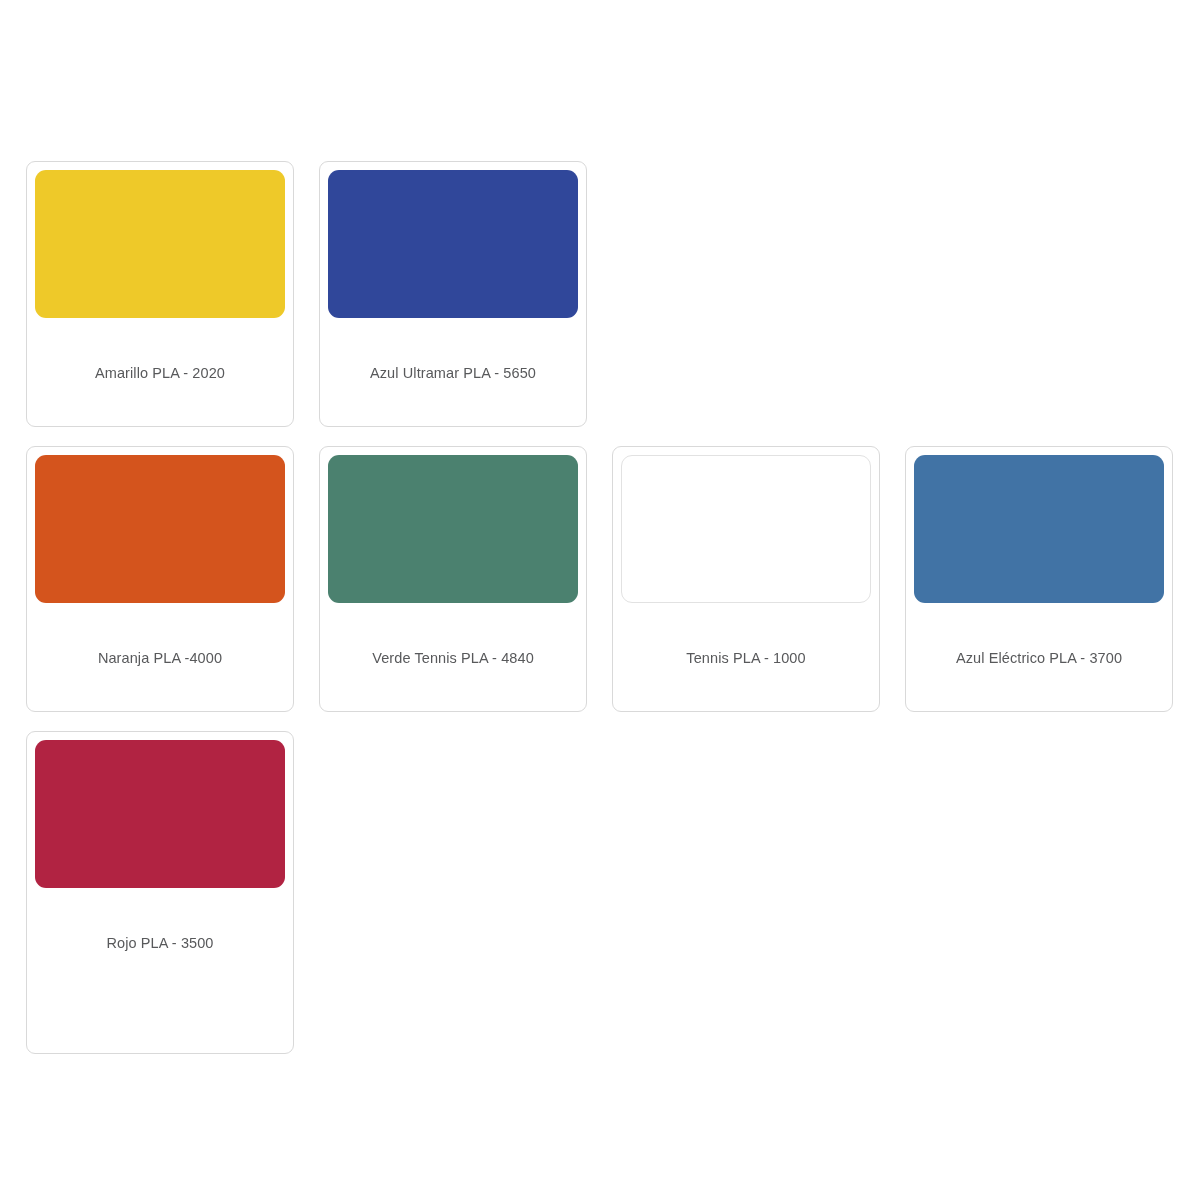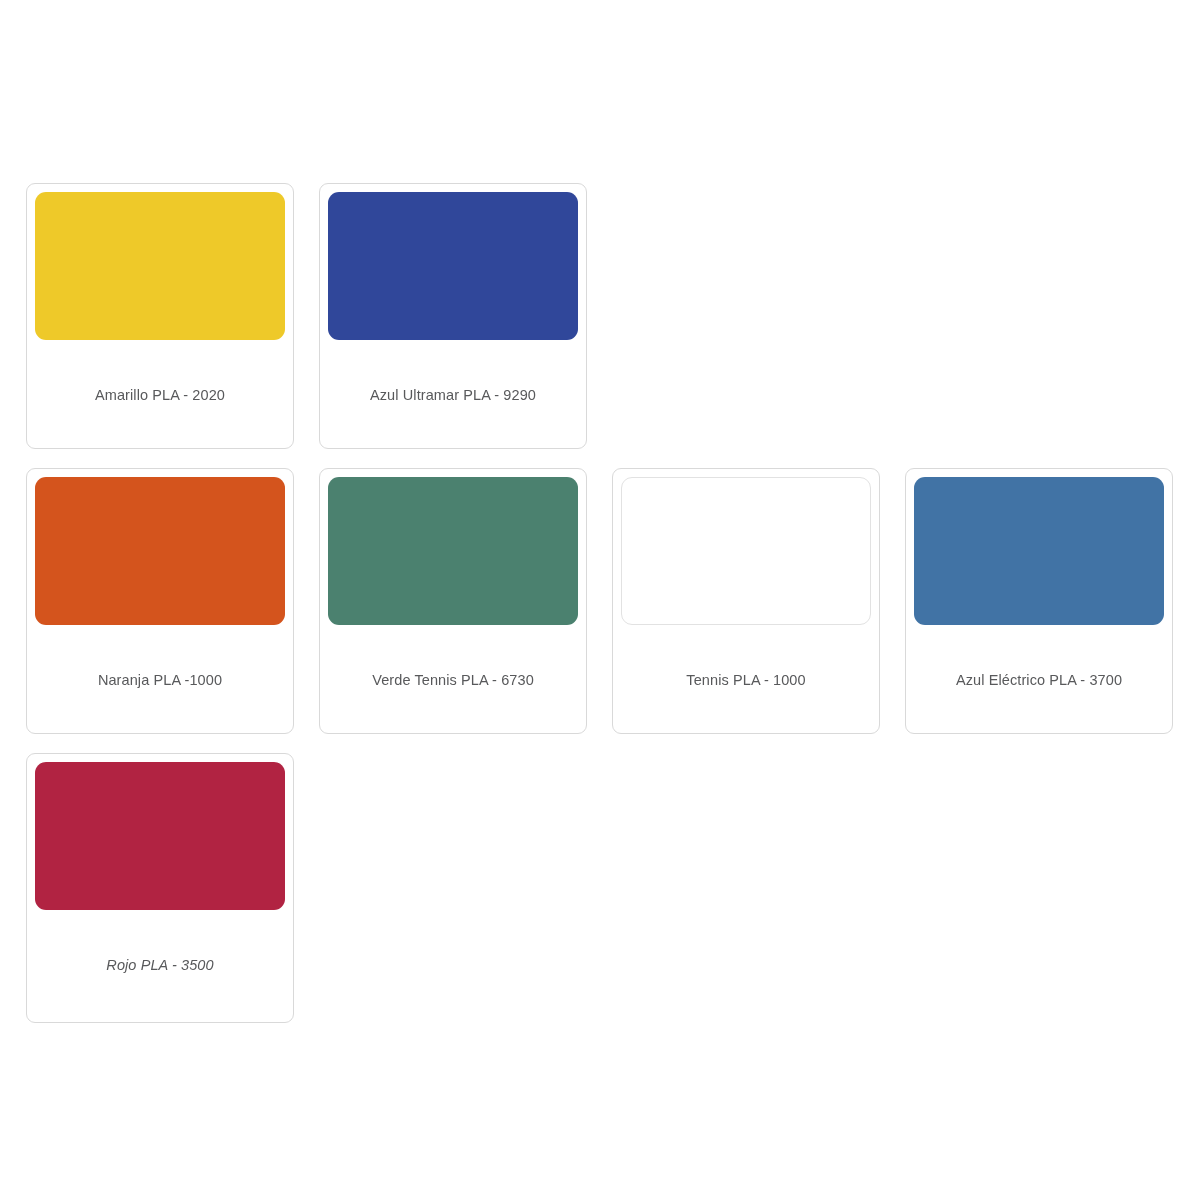--- a/index.html
+++ b/index.html
@@ -10,21 +10,21 @@
   body {
     width: 1200px;
     height: 1200px;
     background: #ffffff;
     font-family: "Liberation Sans", "DejaVu Sans", sans-serif;
     overflow: hidden;
   }
   #swatch-grid {
     position: absolute;
     left: 26px;
-    top: 183px;
+    top: 161px;
     width: 1148px;
   }
   .grid-row {
     display: flex;
     flex-direction: row;
     align-items: flex-start;
     margin-bottom: 19px;
   }
   .swatch-card {
     box-sizing: border-box;
@@ -56,48 +56,47 @@
   .swatch-label {
     margin-top: 46px;
     font-size: 14.5px;
     line-height: 18px;
     color: #58595b;
     text-align: center;
     letter-spacing: 0.1px;
     white-space: nowrap;
   }
   .row-3 .swatch-card {
-    height: 270px;
-    font-style: italic;
+    height: 323px;
   }
 </style>
 </head>
 <body>
 
 <div id="swatch-grid">
 
   <div class="grid-row row-1">
     <div class="swatch-card">
       <div class="swatch-color" style="background-color: rgb(238, 201, 41);"></div>
       <div class="swatch-label">Amarillo PLA - 2020</div>
     </div>
     <div class="swatch-card">
       <div class="swatch-color" style="background-color: rgb(48, 71, 154);"></div>
-      <div class="swatch-label">Azul Ultramar PLA - 9290</div>
+      <div class="swatch-label">Azul Ultramar PLA - 5650</div>
     </div>
   </div>
 
   <div class="grid-row row-2">
     <div class="swatch-card">
       <div class="swatch-color" style="background-color: rgb(212, 84, 29);"></div>
-      <div class="swatch-label">Naranja PLA -1000</div>
+      <div class="swatch-label">Naranja PLA -4000</div>
     </div>
     <div class="swatch-card">
       <div class="swatch-color" style="background-color: rgb(75, 129, 111);"></div>
-      <div class="swatch-label">Verde Tennis PLA - 6730</div>
+      <div class="swatch-label">Verde Tennis PLA - 4840</div>
     </div>
     <div class="swatch-card">
       <div class="swatch-color bordered" style="background-color: rgb(255, 255, 255);"></div>
       <div class="swatch-label">Tennis PLA - 1000</div>
     </div>
     <div class="swatch-card">
       <div class="swatch-color" style="background-color: rgb(65, 115, 165);"></div>
       <div class="swatch-label">Azul Eléctrico PLA - 3700</div>
     </div>
   </div>

